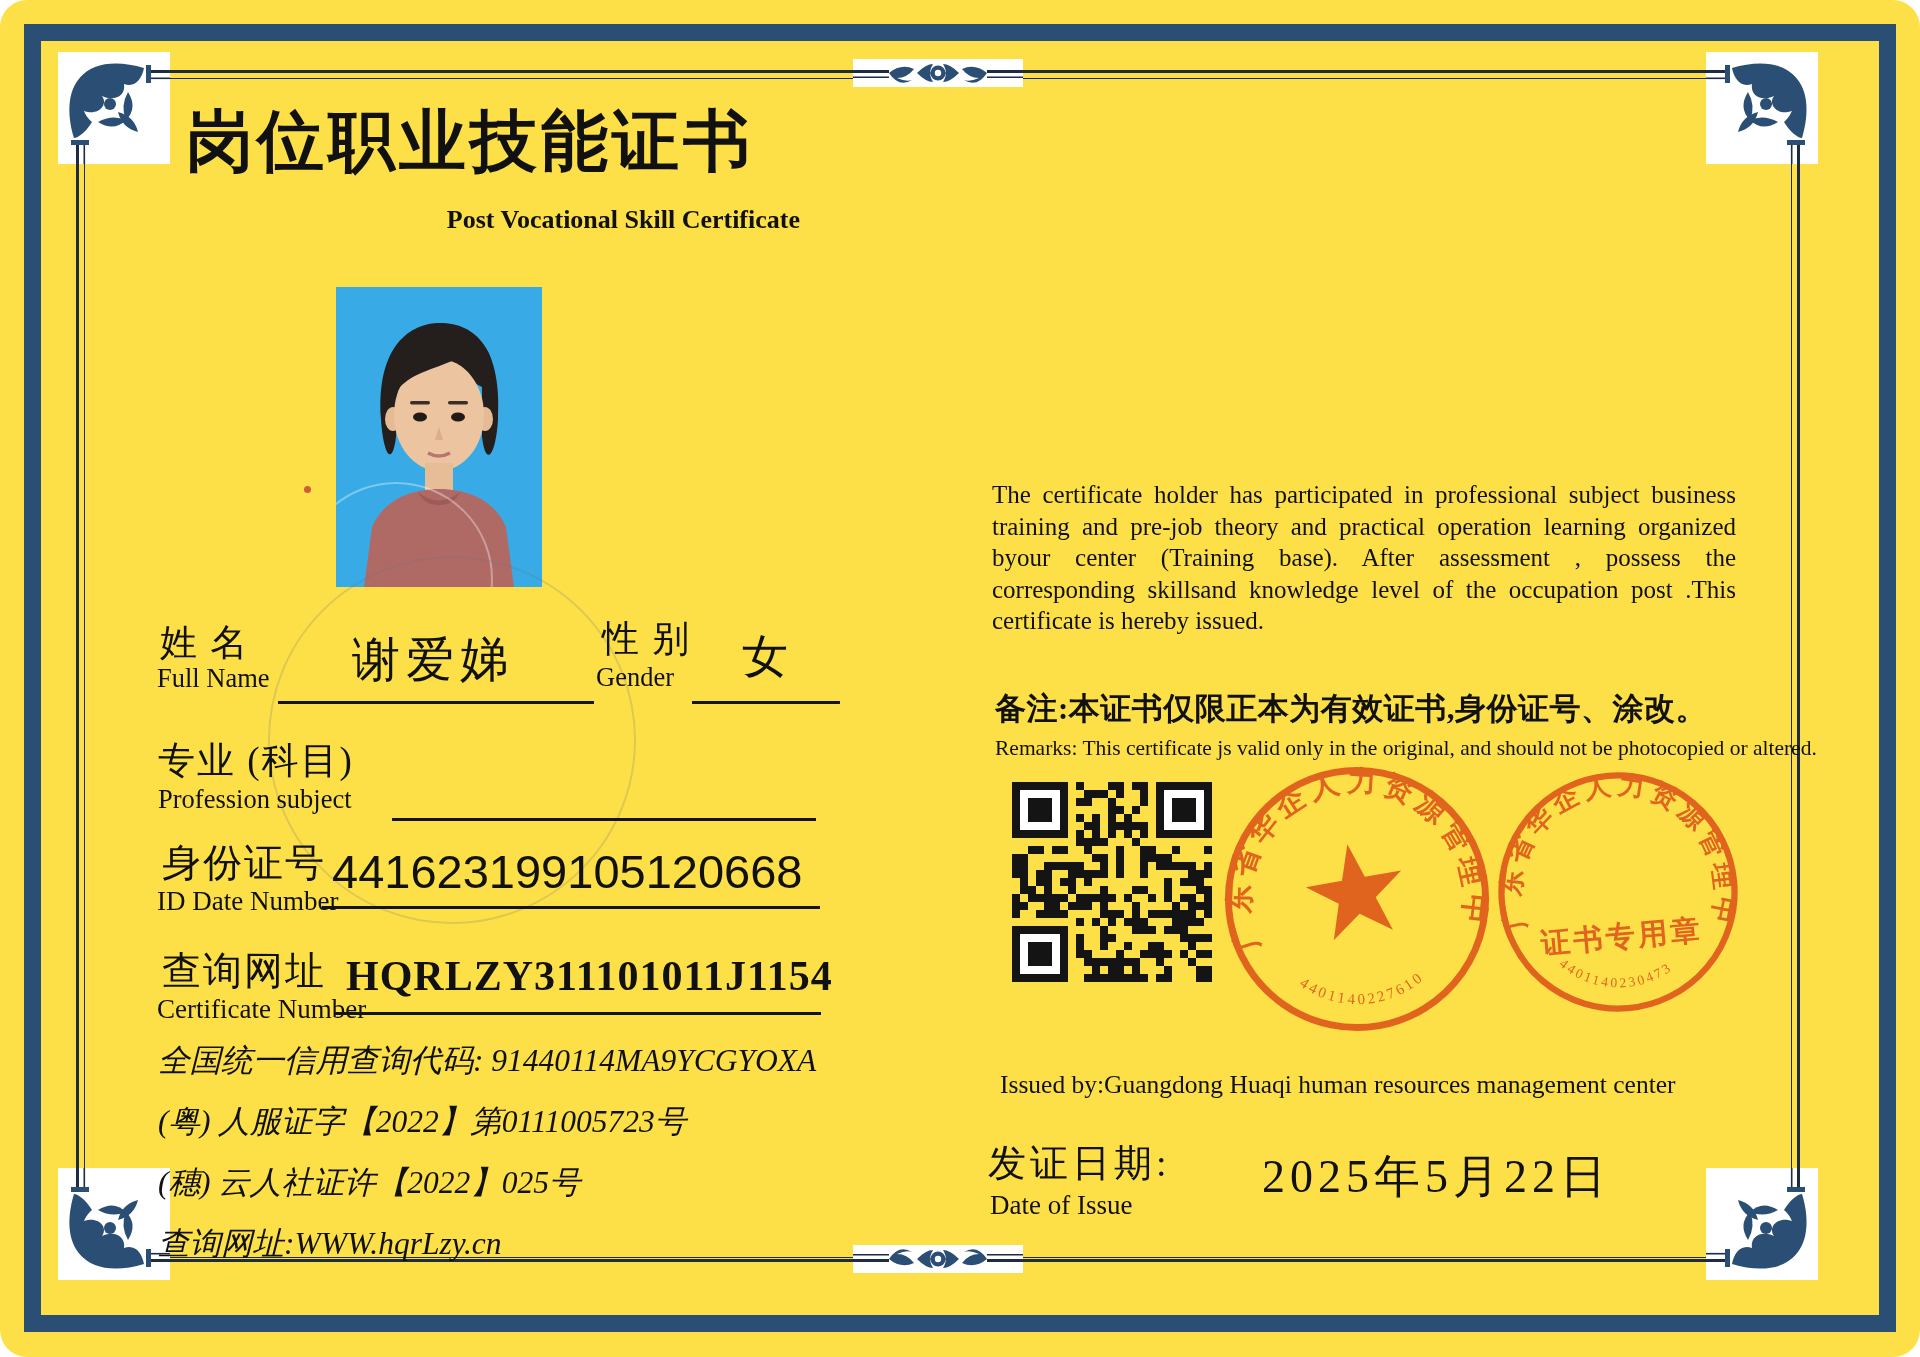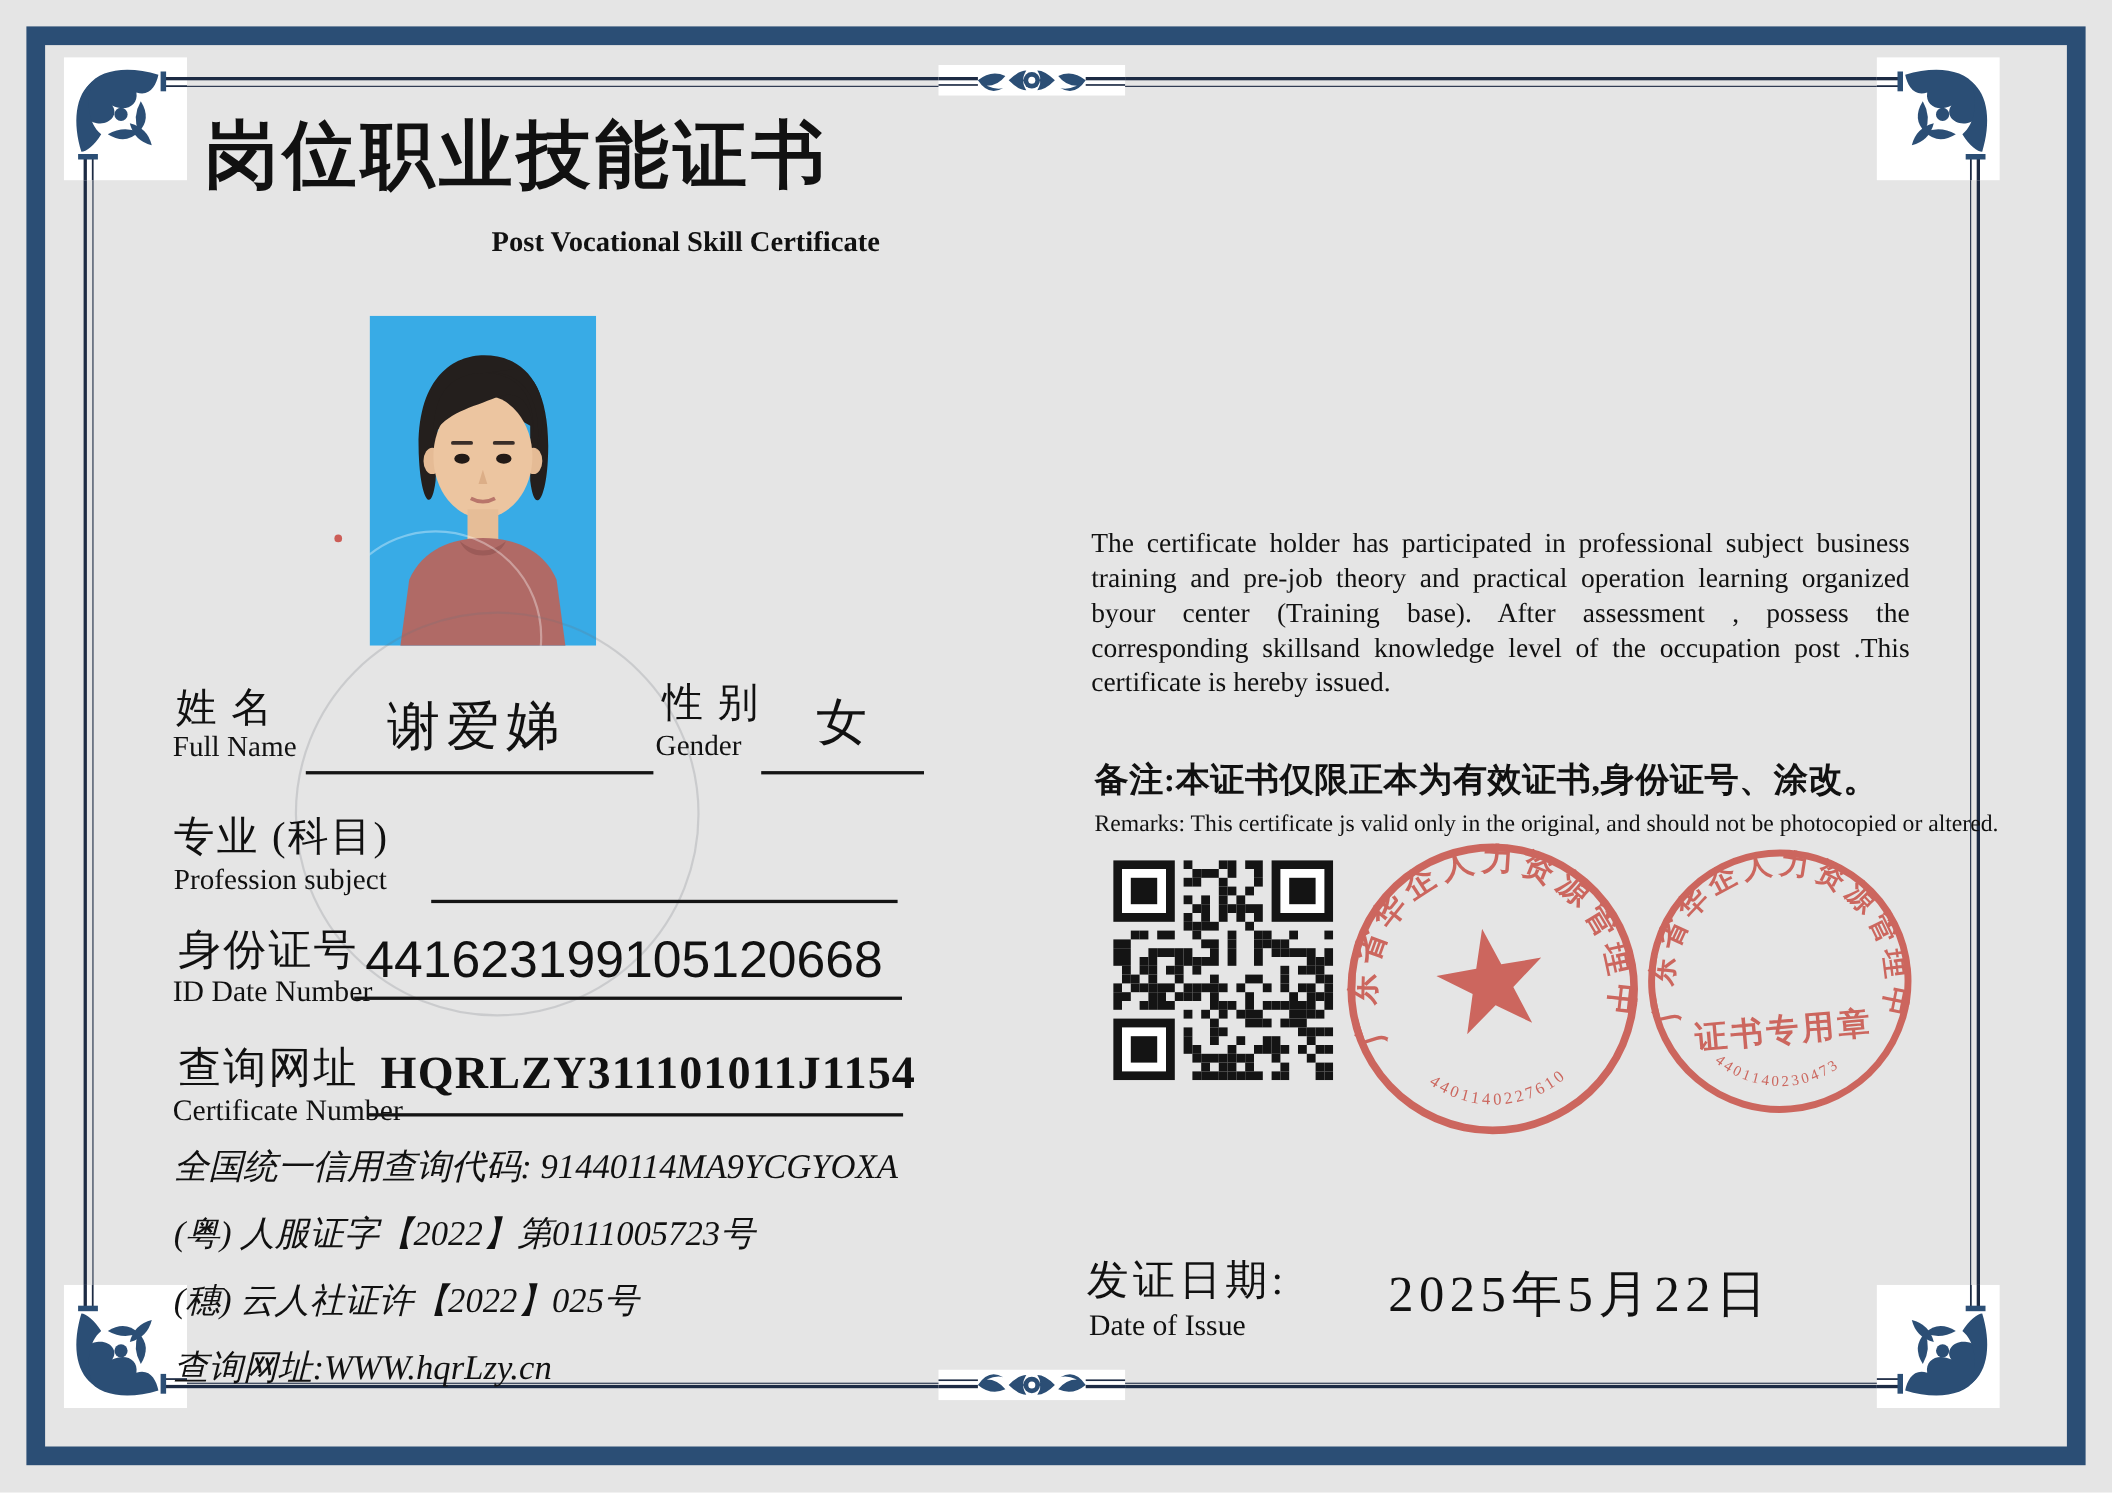--- a/index.html
+++ b/index.html
@@ -1,17 +1,17 @@
 <!DOCTYPE html>
 <html><head>
 <meta charset="utf-8">
 <style>
   html,body{margin:0;padding:0;background:#ffffff;}
-  .page{position:relative;width:1920px;height:1357px;background:#e5e5e5;overflow:hidden;
-        font-family:"Liberation Serif","DejaVu Serif",serif;color:#111;}
+  .page{position:relative;width:1920px;height:1357px;background:#fde047;overflow:hidden;
+        font-family:"Liberation Serif","DejaVu Serif",serif;color:#111;border-radius:27px;}
   .abs{position:absolute;}
   
   .outer-frame{left:24px;top:24px;width:1872px;height:1308px;border:17px solid #2b4e75;box-sizing:border-box;}
   .frame-a{left:76px;top:70px;width:1724px;height:1192px;border:3px solid #1d2b44;box-sizing:border-box;}
   .frame-b{left:84px;top:78px;width:1708px;height:1180px;border:1.6px solid #1d2b44;box-sizing:border-box;}
   .corner{width:112px;height:112px;}
   .corner.tr{transform:scaleX(-1);}
   .corner.bl{transform:scaleY(-1);}
   .corner.br{transform:scale(-1,-1);}
   .mid-orn{width:170px;height:28px;}
@@ -466,18 +466,19 @@
 
   <svg class="abs stamp stamp-2" viewBox="0 0 240 240">
     <circle cx="120" cy="120" r="111" fill="none" stroke="currentColor" stroke-width="6"></circle>
     <path id="s2t" d="M 32,150 A 93,93 0 1 1 208,150" fill="none"></path>
     <path id="s2b" d="M 40,158 A 87,87 0 0 0 200,158" fill="none"></path>
     <text class="stamp-ring-text"><textPath href="#s2t" startOffset="4">广东省华企人力资源管理中心</textPath></text>
     <text class="stamp-center" x="120" y="172" text-anchor="middle">证书专用章</text>
     <text class="stamp-code"><textPath href="#s2b" startOffset="32">4401140230473</textPath></text>
   </svg>
 
+  <div class="abs issuer-en">Issued by:Guangdong Huaqi human resources management center</div>
 
   <div class="abs date-lab-cn">发证日期:</div>
   <div class="abs date-lab-en">Date of Issue</div>
   <div class="abs date-value">2025年5月22日</div>
 
 </div>
 
 </body></html>

